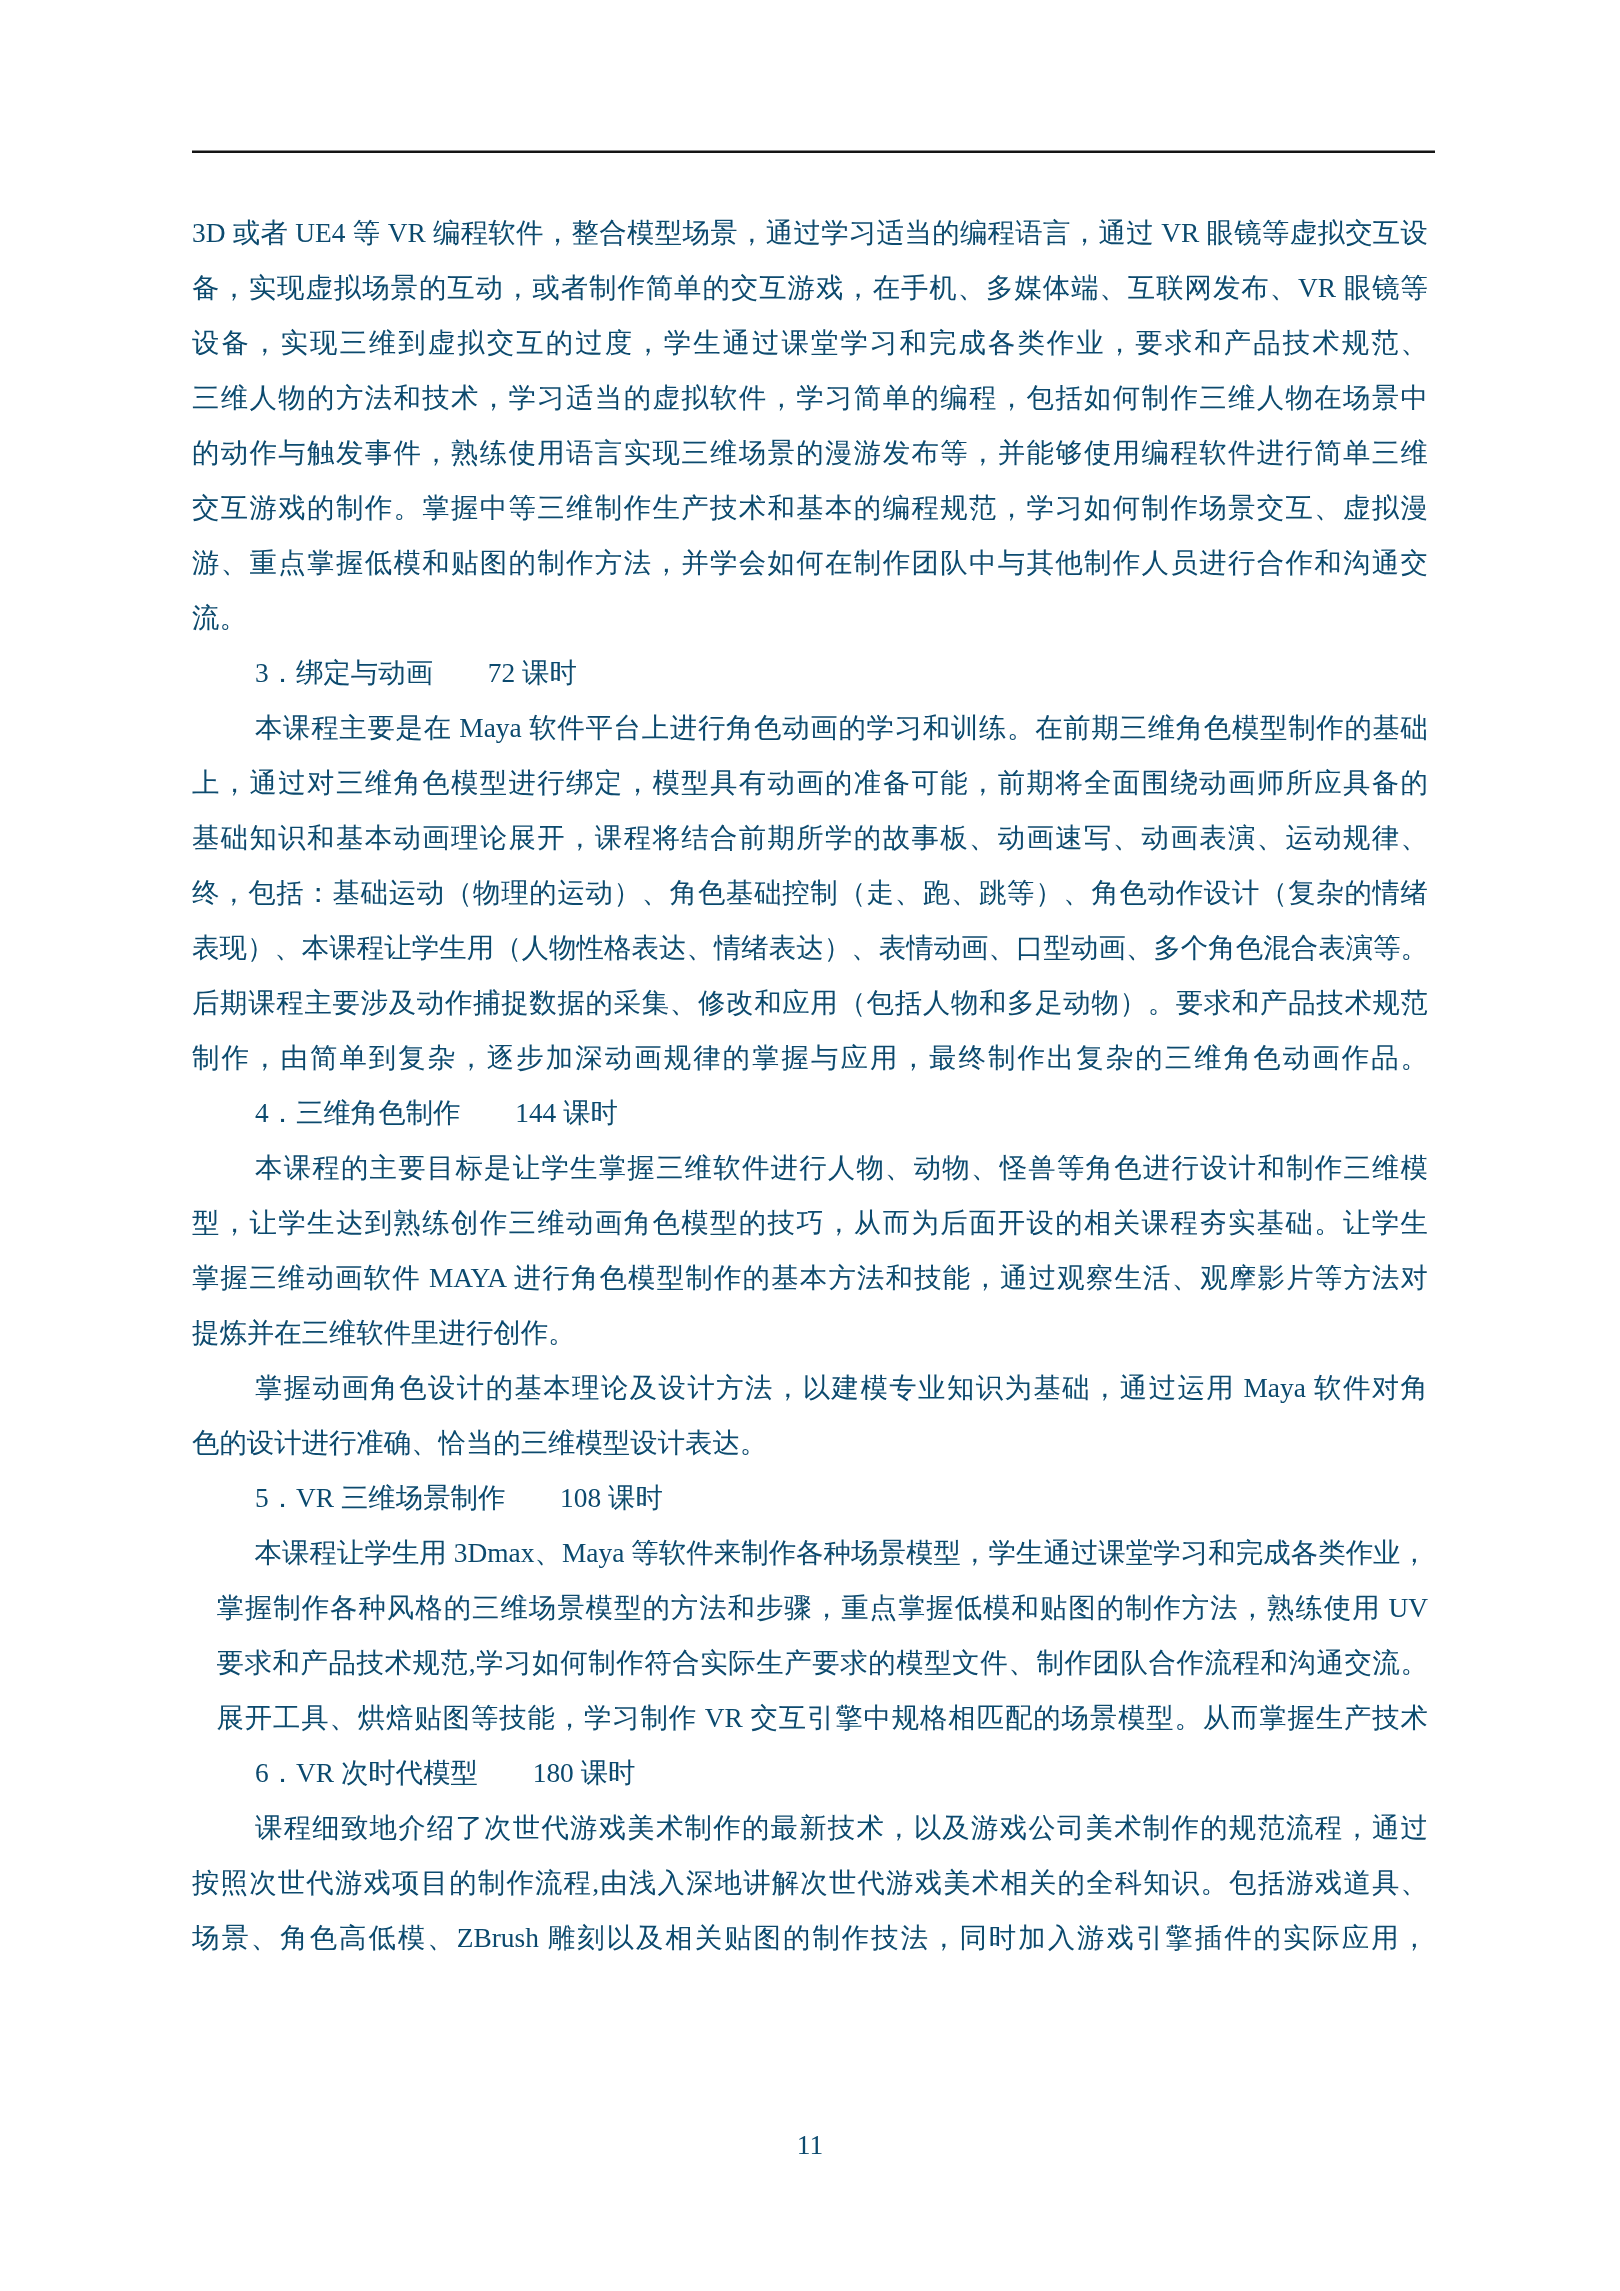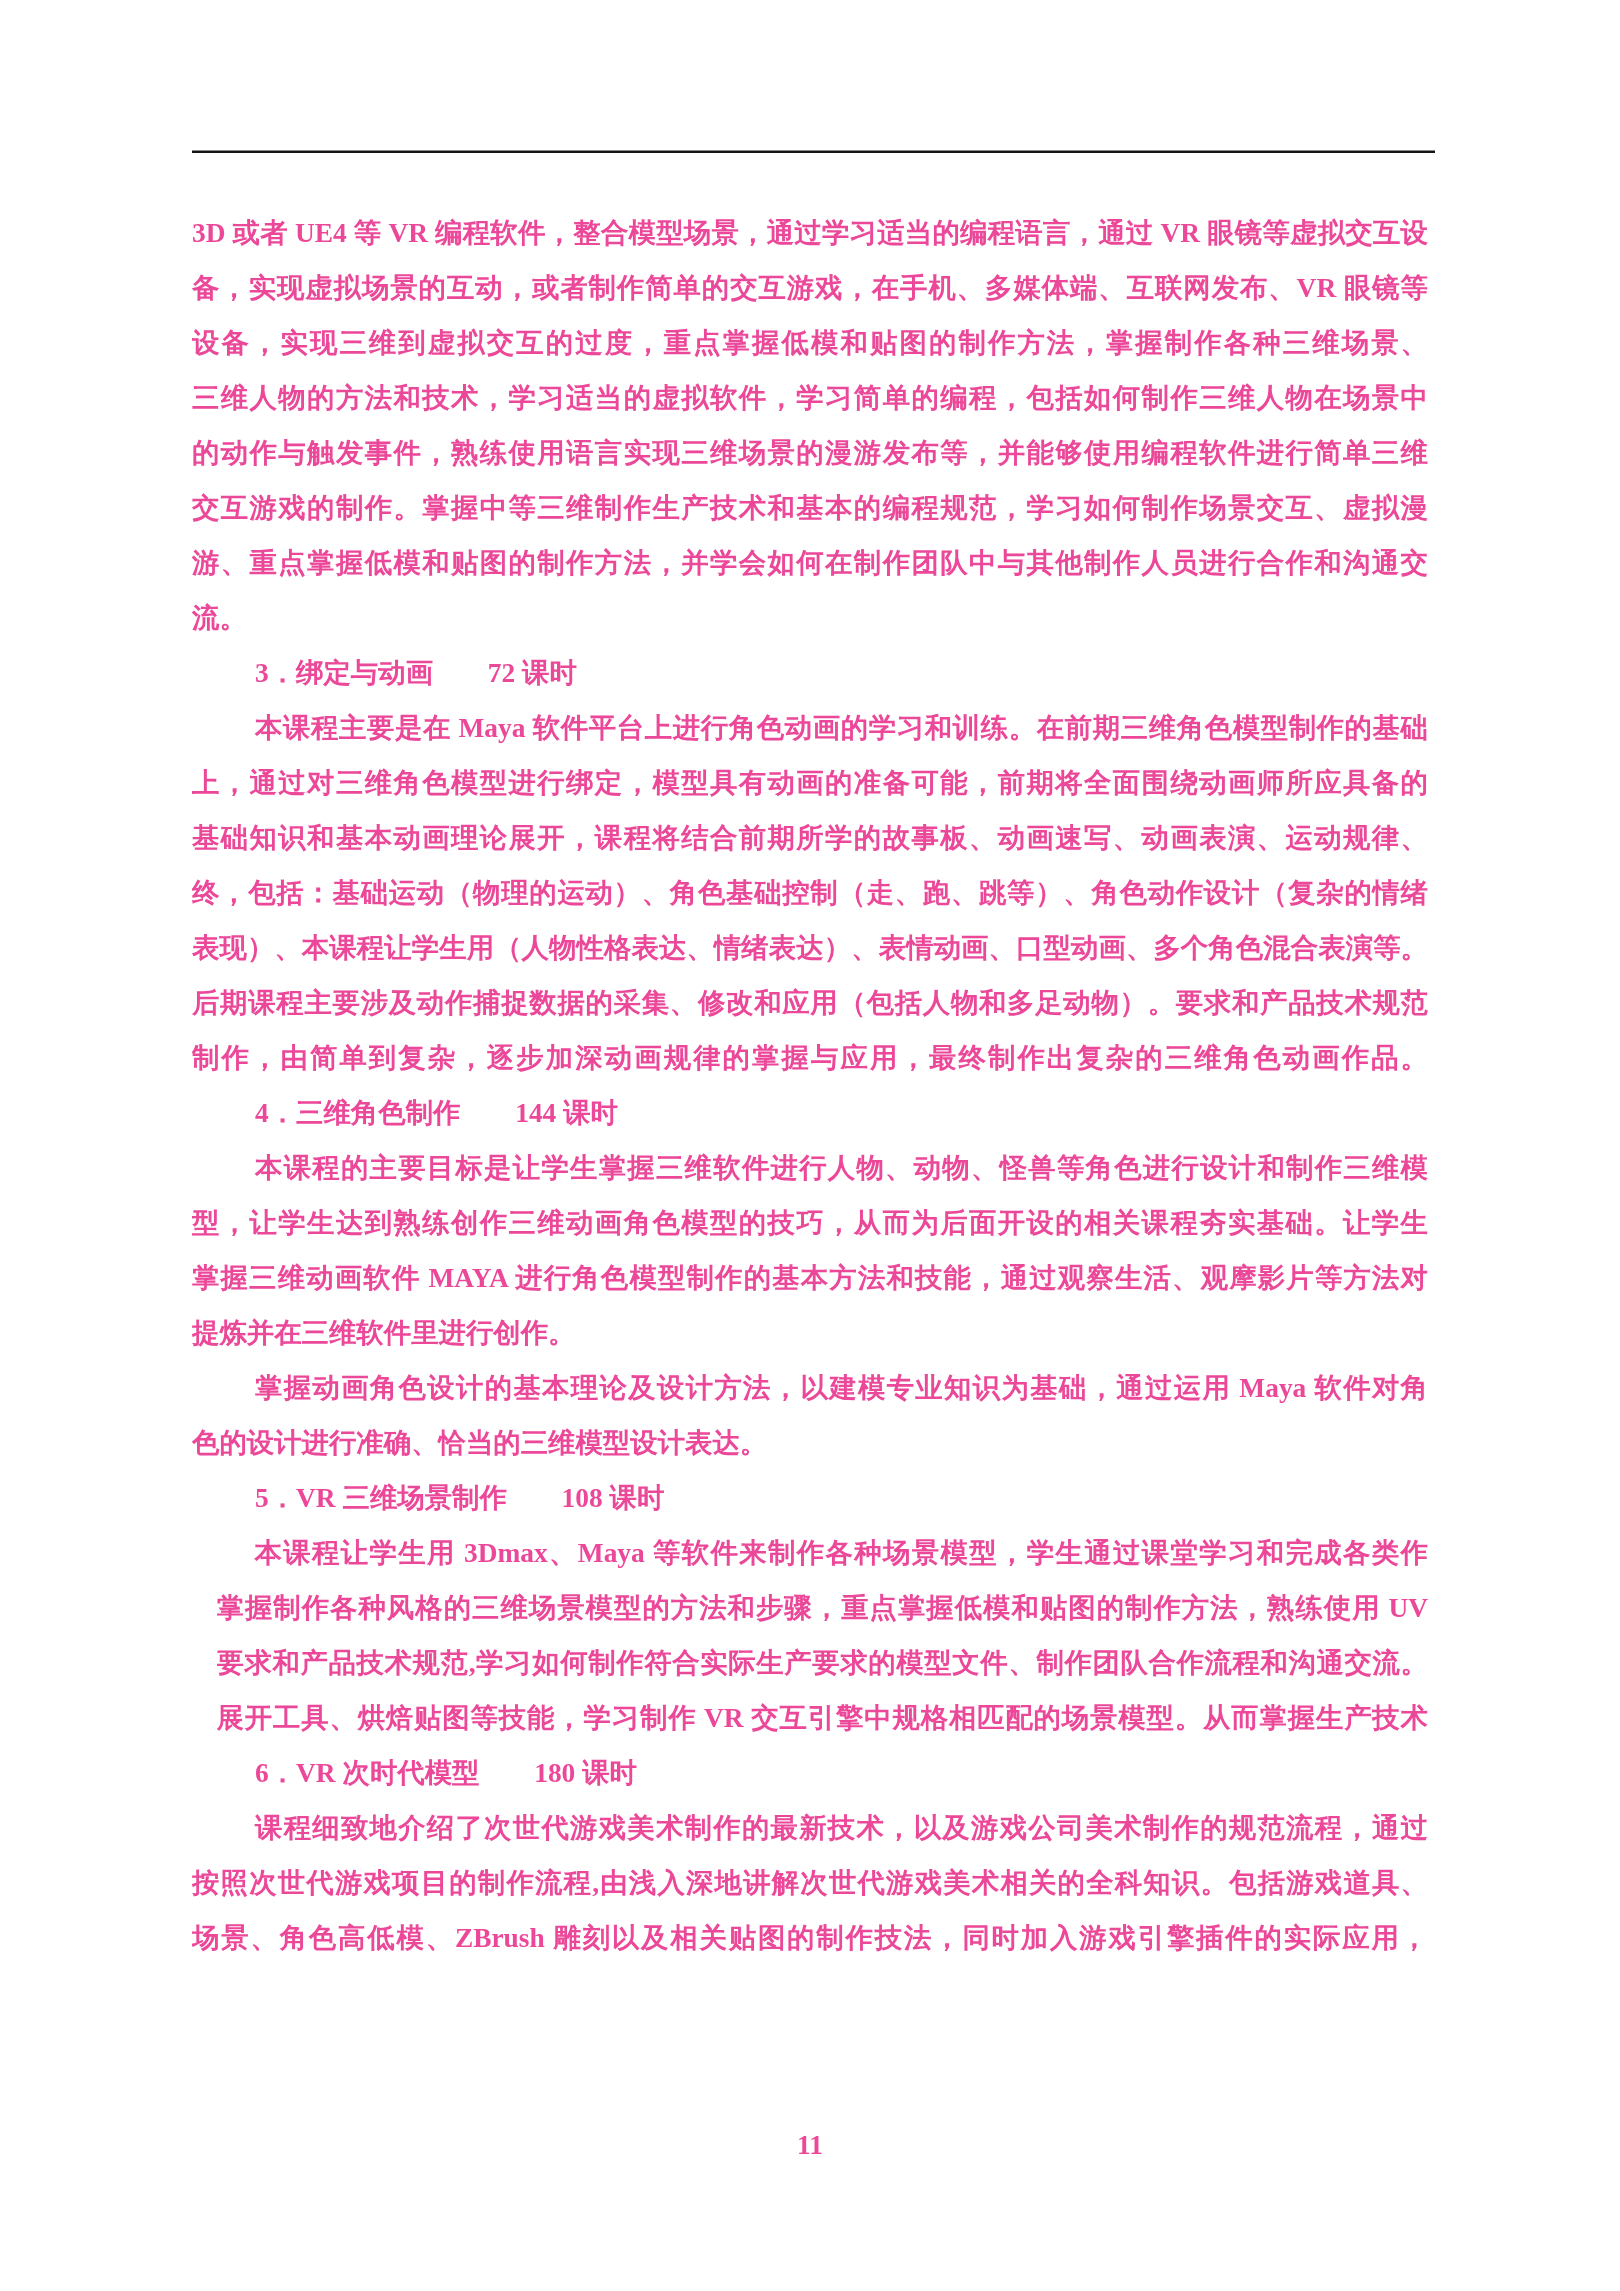--- a/index.html
+++ b/index.html
@@ -6,23 +6,22 @@
     margin: 0;
     padding: 0;
     background: #ffffff;
   }
   .page {
     position: relative;
     width: 1620px;
     height: 2292px;
     background: #ffffff;
     font-family: "Liberation Serif", "DejaVu Serif", serif;
-    color: #ec4899;
+    color: #0c4a6e;
     overflow: hidden;
-    font-weight: bold;
   }
   .header-rule {
     position: absolute;
     left: 192px;
     top: 150px;
     width: 1243px;
     height: 2px;
     background: #141414;
     border-top: 1px solid #8a8a8a;
   }
@@ -57,21 +56,21 @@
   }
 </style>
 </head>
 <body>
 
 <div class="page">
   <div class="header-rule"></div>
   <main class="doc">
       <div class="line fill">3D 或者 UE4 等 VR 编程软件，整合模型场景，通过学习适当的编程语言，通过 VR 眼镜等虚拟交互设</div>
       <div class="line fill">备，实现虚拟场景的互动，或者制作简单的交互游戏，在手机、多媒体端、互联网发布、VR 眼镜等</div>
-      <div class="line fill">设备，实现三维到虚拟交互的过度，重点掌握低模和贴图的制作方法，掌握制作各种三维场景、</div>
+      <div class="line fill">设备，实现三维到虚拟交互的过度，学生通过课堂学习和完成各类作业，要求和产品技术规范、</div>
       <div class="line fill">三维人物的方法和技术，学习适当的虚拟软件，学习简单的编程，包括如何制作三维人物在场景中</div>
       <div class="line fill">的动作与触发事件，熟练使用语言实现三维场景的漫游发布等，并能够使用编程软件进行简单三维</div>
       <div class="line fill">交互游戏的制作。掌握中等三维制作生产技术和基本的编程规范，学习如何制作场景交互、虚拟漫</div>
       <div class="line fill">游、重点掌握低模和贴图的制作方法，并学会如何在制作团队中与其他制作人员进行合作和沟通交</div>
       <div class="line">流。</div>
       <div class="line ind">3．绑定与动画　　72 课时</div>
       <div class="line ind fill">本课程主要是在 Maya 软件平台上进行角色动画的学习和训练。在前期三维角色模型制作的基础</div>
       <div class="line fill">上，通过对三维角色模型进行绑定，模型具有动画的准备可能，前期将全面围绕动画师所应具备的</div>
       <div class="line fill">基础知识和基本动画理论展开，课程将结合前期所学的故事板、动画速写、动画表演、运动规律、</div>
       <div class="line fill">终，包括：基础运动（物理的运动）、角色基础控制（走、跑、跳等）、角色动作设计（复杂的情绪</div>

